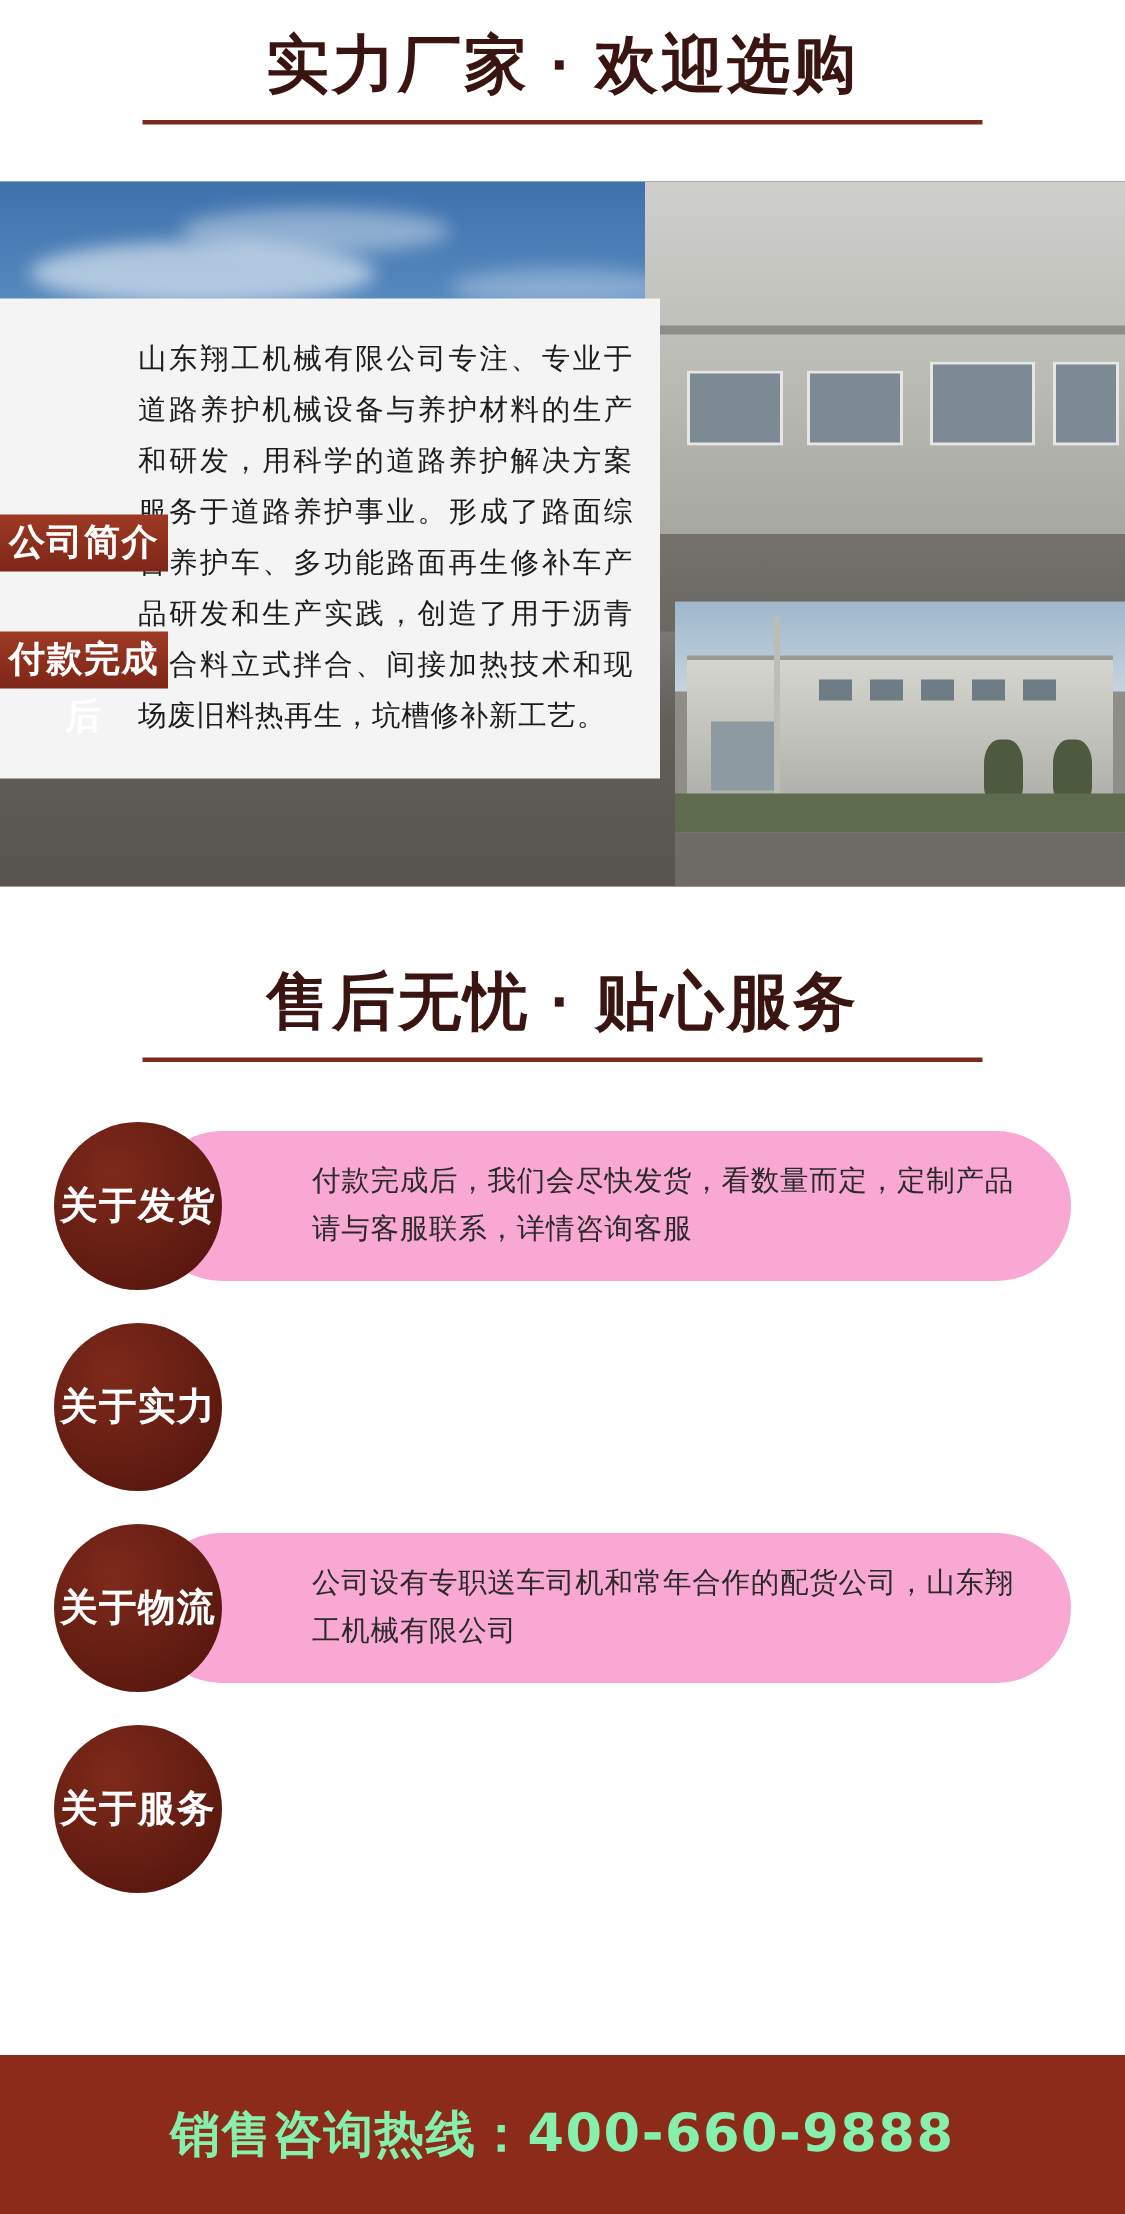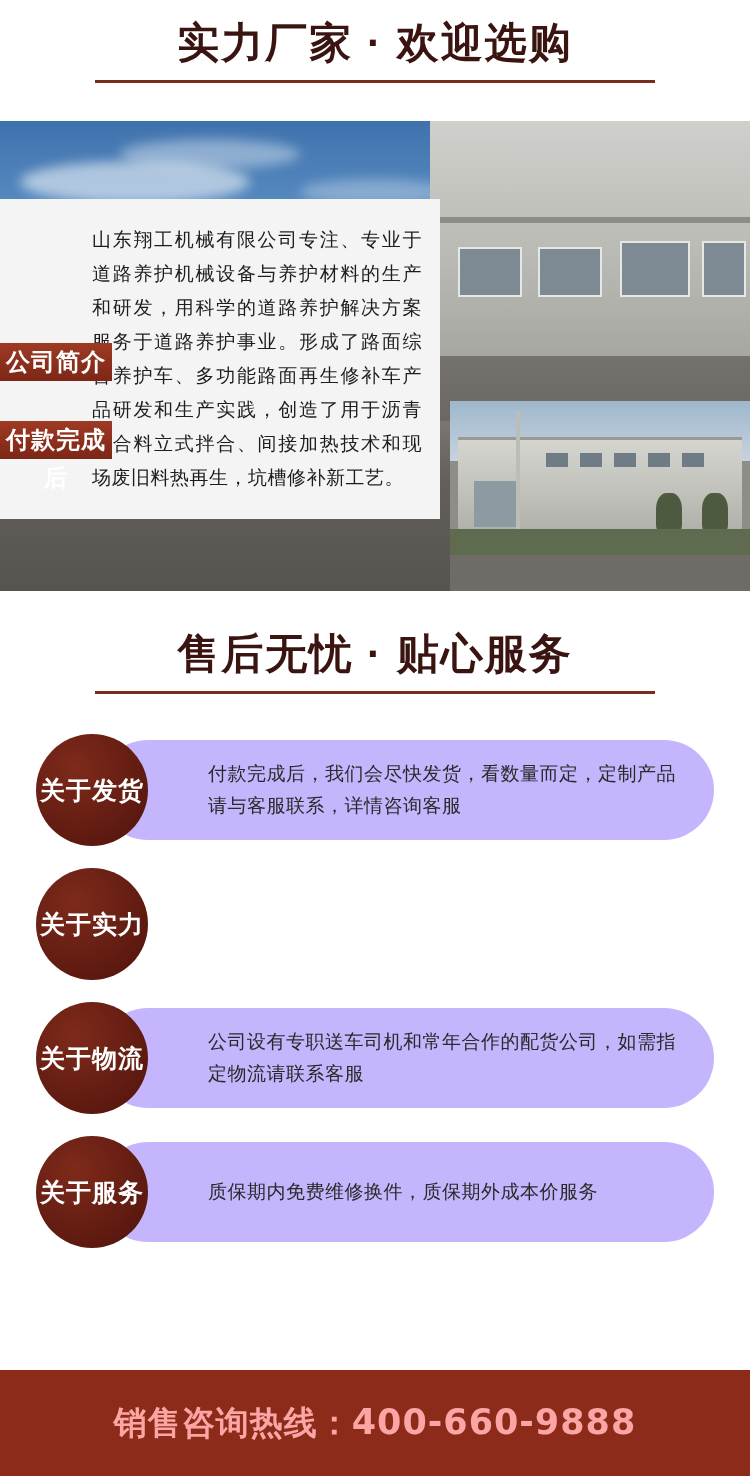--- a/index.html
+++ b/index.html
@@ -186,39 +186,39 @@
     font-size: 24px;
     font-weight: bold;
     letter-spacing: 1px;
     background: linear-gradient(180deg,#9e3a24,#7d2617);
   }
   .tag-1 { top: 222px; }
   .tag-2 { top: 300px; }
 
   
   .sec-title-2 {
-    margin-top: 42px;
+    margin-top: 56px;
   }
 
   
   .service-list {
     margin-top: 40px;
     padding: 0 36px;
   }
   .service-row {
     position: relative;
     height: 112px;
     margin-bottom: 22px;
   }
   .service-bar {
     position: absolute;
     left: 62px; top: 6px;
     right: 0;
     height: 100px;
-    background: #c4b5fd;
+    background: #f9a8d4;
     border-radius: 50px;
     box-sizing: border-box;
     display: flex;
     align-items: center;
     padding: 0 34px 0 110px;
   }
   .service-text {
     font-size: 19px;
     line-height: 32px;
     color: #2a2a2a;
@@ -245,21 +245,21 @@
     position: absolute;
     left: 0; bottom: 0;
     width: 750px;
     height: 106px;
     background: #8c2b1a;
     display: flex;
     align-items: center;
     justify-content: center;
   }
   .footer-text {
-    color: #fca5a5;
+    color: #86efac;
     font-size: 33px;
     font-weight: bold;
     letter-spacing: 1px;
   }
   .footer-text .num {
     font-family: "DejaVu Sans", sans-serif;
     font-size: 35px;
     letter-spacing: 1px;
   }
 </style>
@@ -340,32 +340,29 @@
 
     <div class="service-row">
       <div class="service-badge">
         <span>关于</span>
         <span>实力</span>
       </div>
     </div>
 
     <div class="service-row">
       <div class="service-bar">
-        <div class="service-text">公司设有专职送车司机和常年合作的配货公司，如需指定物流请联系客服</div>
+        <div class="service-text">公司设有专职送车司机和常年合作的配货公司，山东翔工机械有限公司</div>
       </div>
       <div class="service-badge">
         <span>关于</span>
         <span>物流</span>
       </div>
     </div>
 
     <div class="service-row">
-      <div class="service-bar">
-        <div class="service-text">质保期内免费维修换件，质保期外成本价服务</div>
-      </div>
       <div class="service-badge">
         <span>关于</span>
         <span>服务</span>
       </div>
     </div>
 
   </div>
 
   <div class="footer">
     <div class="footer-text">

